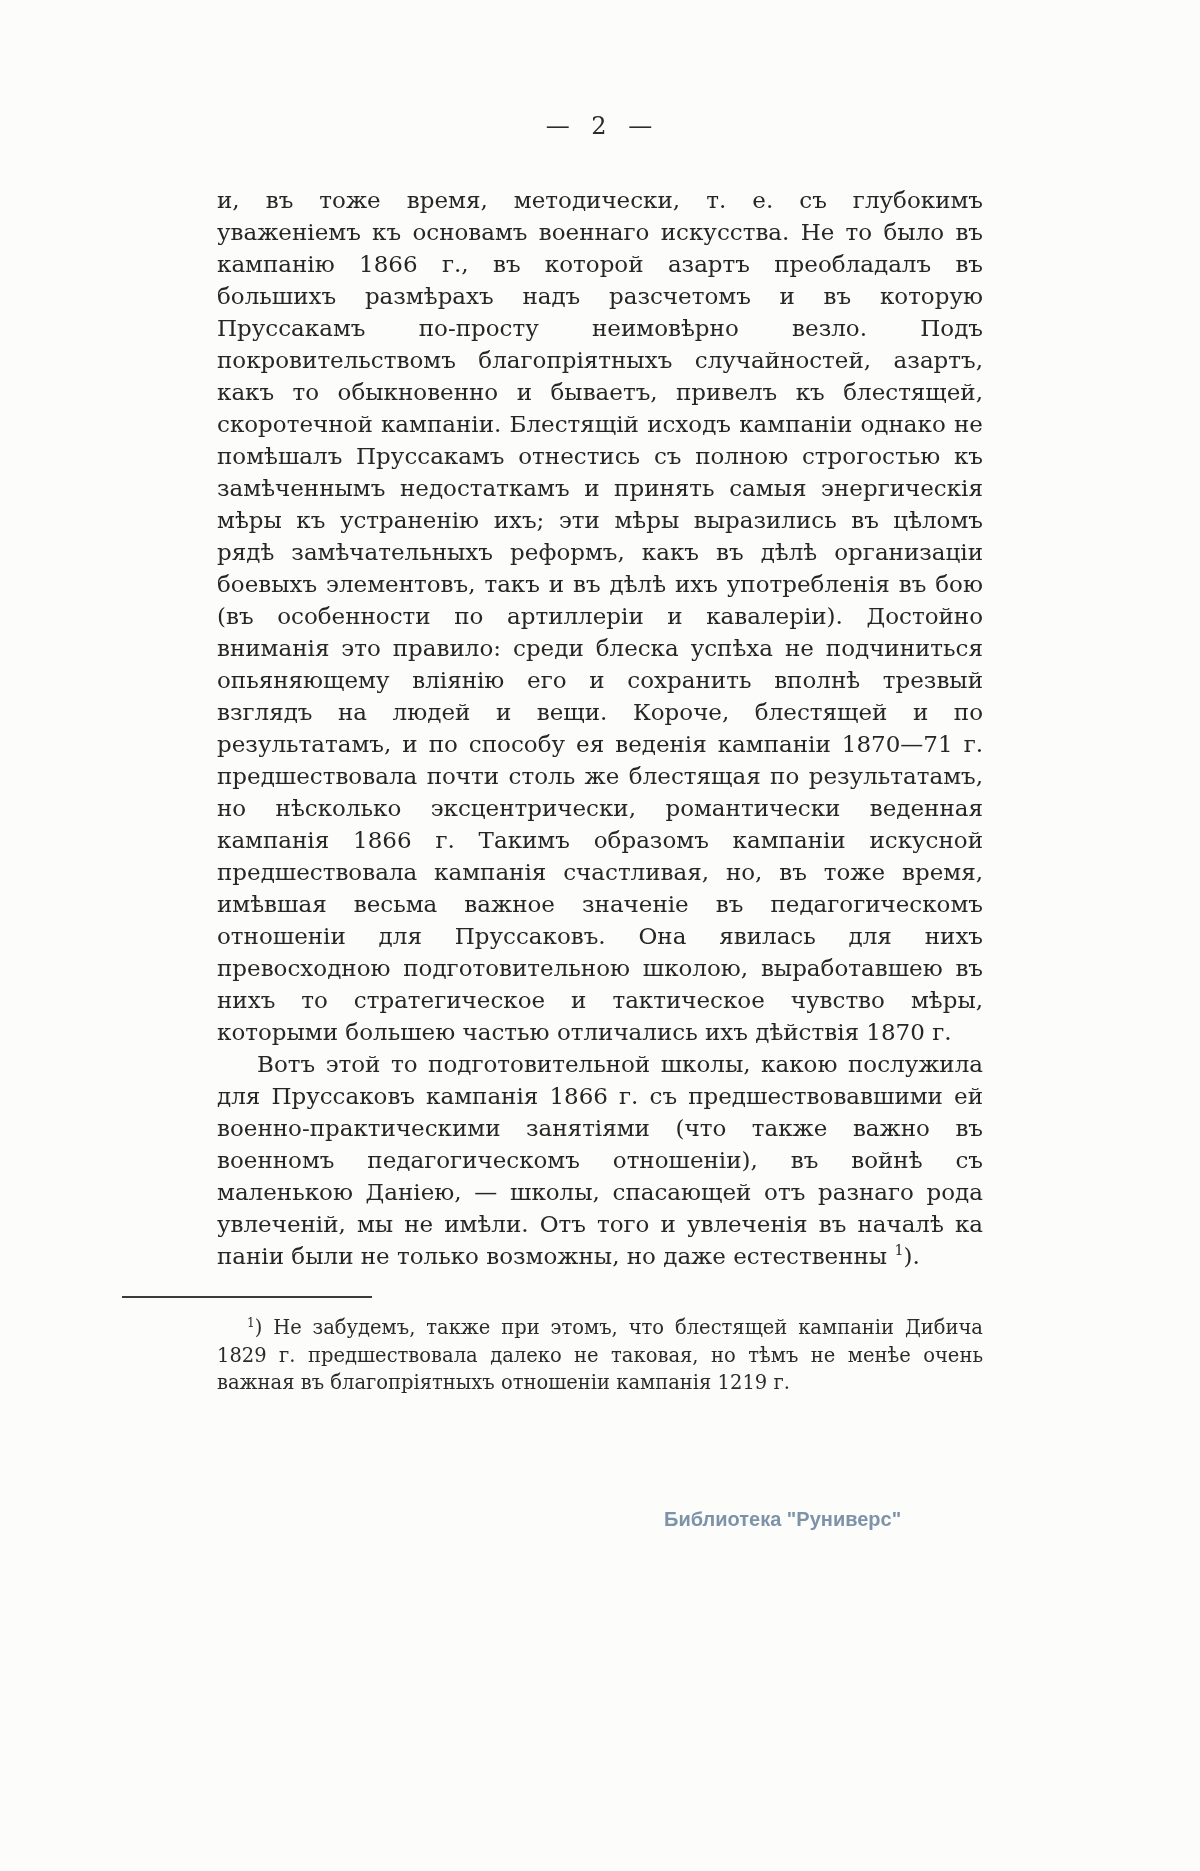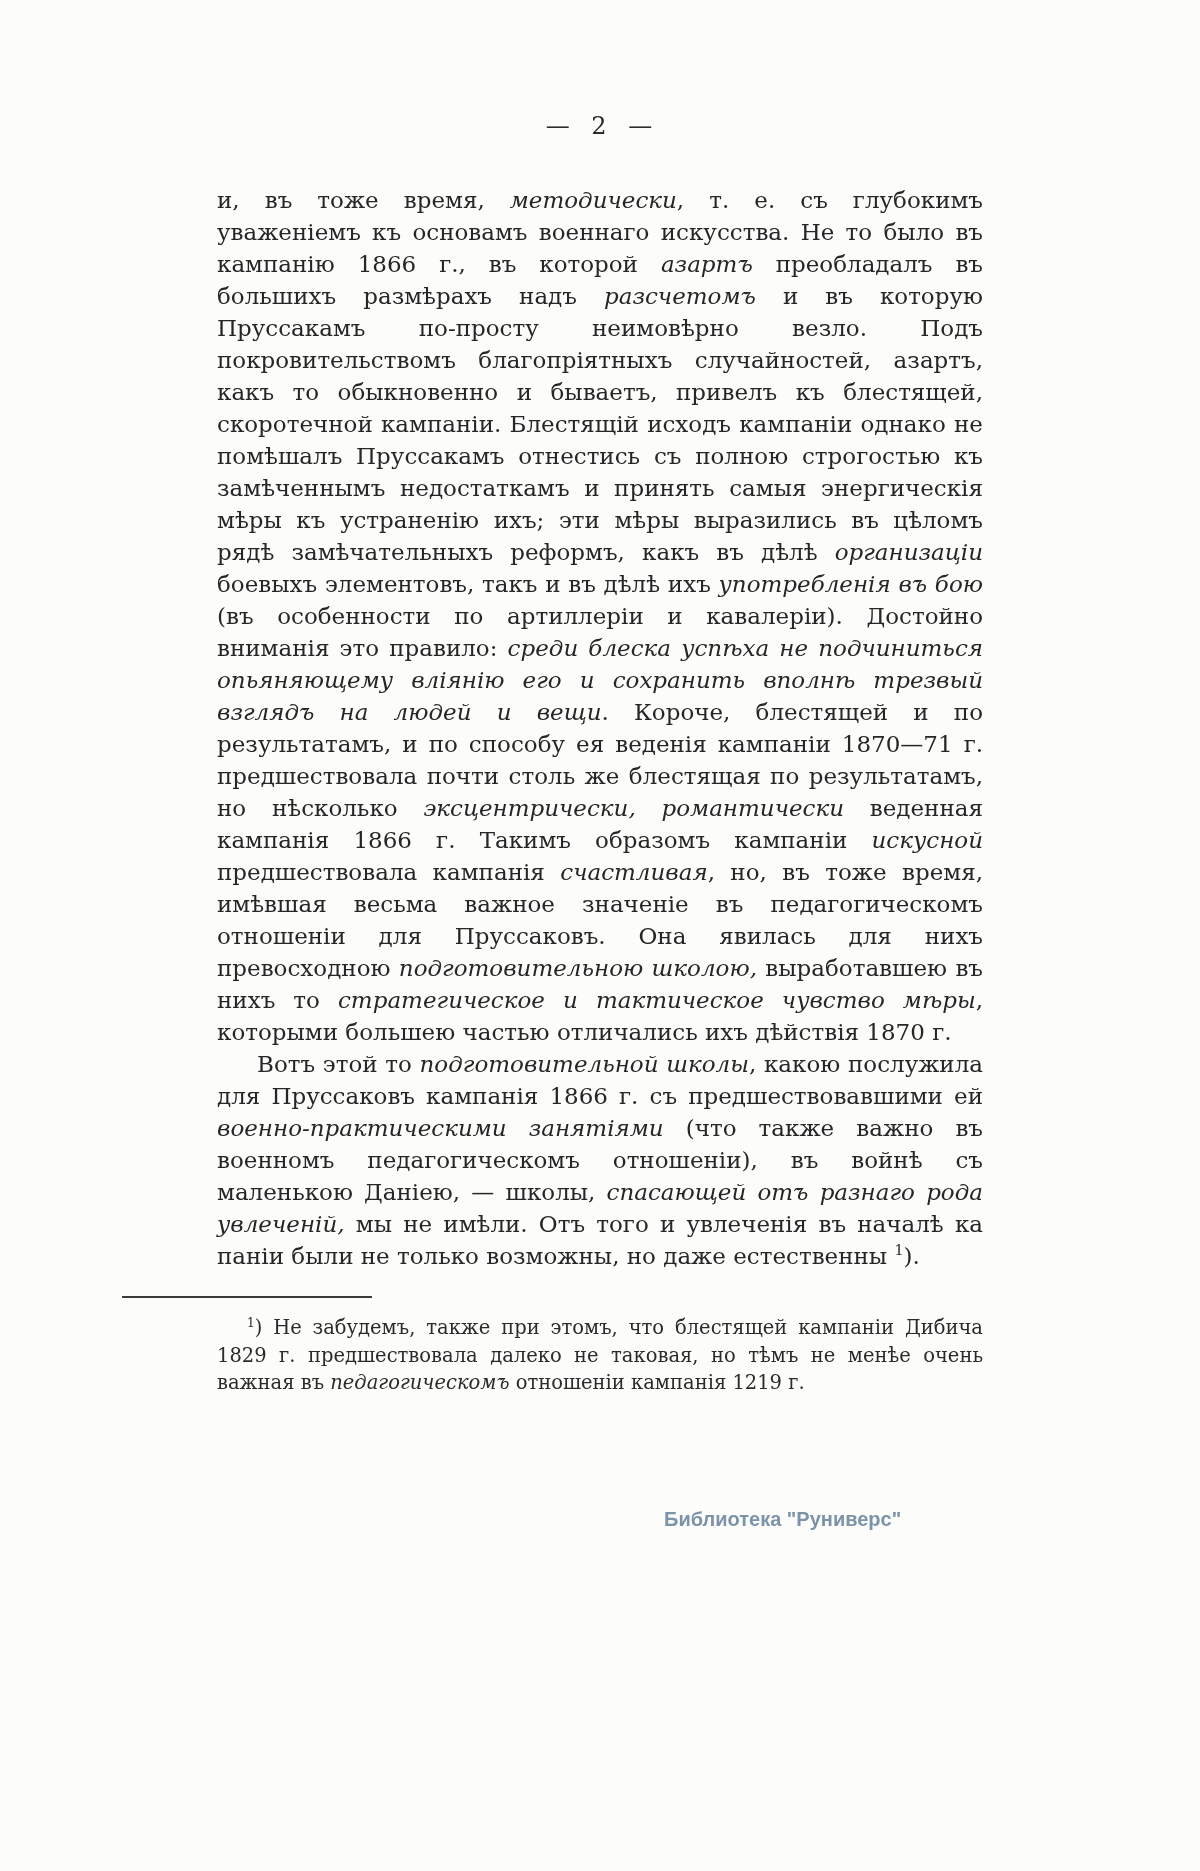--- a/index.html
+++ b/index.html
@@ -26,21 +26,21 @@
   }
   .text-block {
     width: 766px;
     margin: 44px auto 0 auto;
     font-size: 23px;
     line-height: 32px;
     text-align: justify;
   }
   .para { margin: 0; }
   .para.indent { text-indent: 40px; }
-  .it { font-style: italic; }
+  .it { }
   sup { font-size: 0.62em; line-height: 0; }
   .footnote-rule {
     width: 250px;
     margin: 24px 0 0 122px;
     border: 0;
     border-top: 2px solid #3b3b3b;
   }
   .footnote {
     width: 766px;
     margin: 16px auto 0 auto;
@@ -68,17 +68,17 @@
 
   <div class="page-number">— 2 —</div>
 
   <div class="text-block">
     <p class="para"><span>и, въ тоже время, </span><span class="it">методически</span><span>, т. е. съ глубокимъ уваженіемъ къ основамъ военнаго искусства. Не то было въ кампанію 1866 г., въ которой </span><span class="it">азартъ</span><span> преобладалъ въ большихъ размѣрахъ надъ </span><span class="it">разсчетомъ</span><span> и въ которую Пруссакамъ по-просту неимовѣрно везло. Подъ покровительствомъ благопріятныхъ случайностей, азартъ, какъ то обыкновенно и бываетъ, привелъ къ блестящей, скоротечной кампаніи. Блестящій исходъ кампаніи однако не помѣшалъ Пруссакамъ отнестись съ полною строгостью къ замѣченнымъ недостаткамъ и принять самыя энергическія мѣры къ устраненію ихъ; эти мѣры выразились въ цѣломъ рядѣ замѣчательныхъ реформъ, какъ въ дѣлѣ </span><span class="it">организаціи</span><span> боевыхъ элементовъ, такъ и въ дѣлѣ ихъ </span><span class="it">употребленія въ бою</span><span> (въ особенности по артиллеріи и кавалеріи). Достойно вниманія это правило: </span><span class="it">среди блеска успѣха не подчиниться опьяняющему вліянію его и сохранить вполнѣ трезвый взглядъ на людей и вещи</span><span>. Короче, блестящей и по результатамъ, и по способу ея веденія кампаніи 1870—71 г. предшествовала почти столь же блестящая по результатамъ, но нѣсколько </span><span class="it">эксцентрически, романтически</span><span> веденная кампанія 1866 г. Такимъ образомъ кампаніи </span><span class="it">искусной</span><span> предшествовала кампанія </span><span class="it">счастливая</span><span>, но, въ тоже время, имѣвшая весьма важное значеніе въ педагогическомъ отношеніи для Пруссаковъ. Она явилась для нихъ превосходною </span><span class="it">подготовительною школою,</span><span> выработавшею въ нихъ то </span><span class="it">стратегическое и тактическое чувство мѣры</span><span>, которыми большею частью отличались ихъ дѣйствія 1870 г.</span></p>
     <p class="para indent"><span>Вотъ этой то </span><span class="it">подготовительной школы</span><span>, какою послужила для Пруссаковъ кампанія 1866 г. съ предшествовавшими ей </span><span class="it">военно-практическими занятіями</span><span> (что также важно въ военномъ педагогическомъ отношеніи), въ войнѣ съ маленькою Даніею, — школы, </span><span class="it">спасающей отъ разнаго рода увлеченій,</span><span> мы не имѣли. Отъ того и увлеченія въ началѣ ка паніи были не только возможны, но даже естественны </span><sup>1</sup><span>).</span></p>
   </div>
 
   <hr class="footnote-rule">
 
-  <div class="footnote"><sup>1</sup><span>) Не забудемъ, также при этомъ, что блестящей кампаніи Дибича 1829 г. предшествовала далеко не таковая, но тѣмъ не менѣе очень важная въ </span><span class="it">педагогическомъ</span><span> отношеніи кампанія 1219 г.</span></div>
+  <div class="footnote"><sup>1</sup><span>) Не забудемъ, также при этомъ, что блестящей кампаніи Дибича 1829 г. предшествовала далеко не таковая, но тѣмъ не менѣе очень важная въ </span><span class="it">благопріятныхъ</span><span> отношеніи кампанія 1219 г.</span></div>
 
   <div class="watermark" style="color: rgb(125, 147, 169);">Библиотека "Руниверс"</div>
 
 </div>
 
 </body></html>

